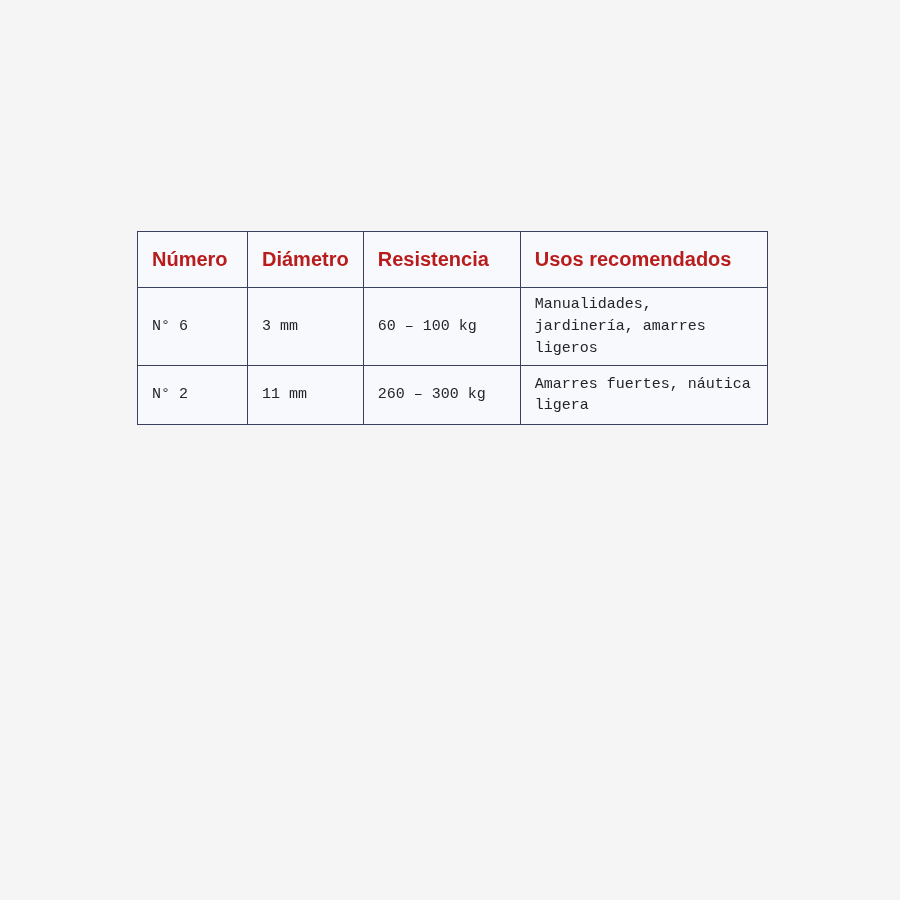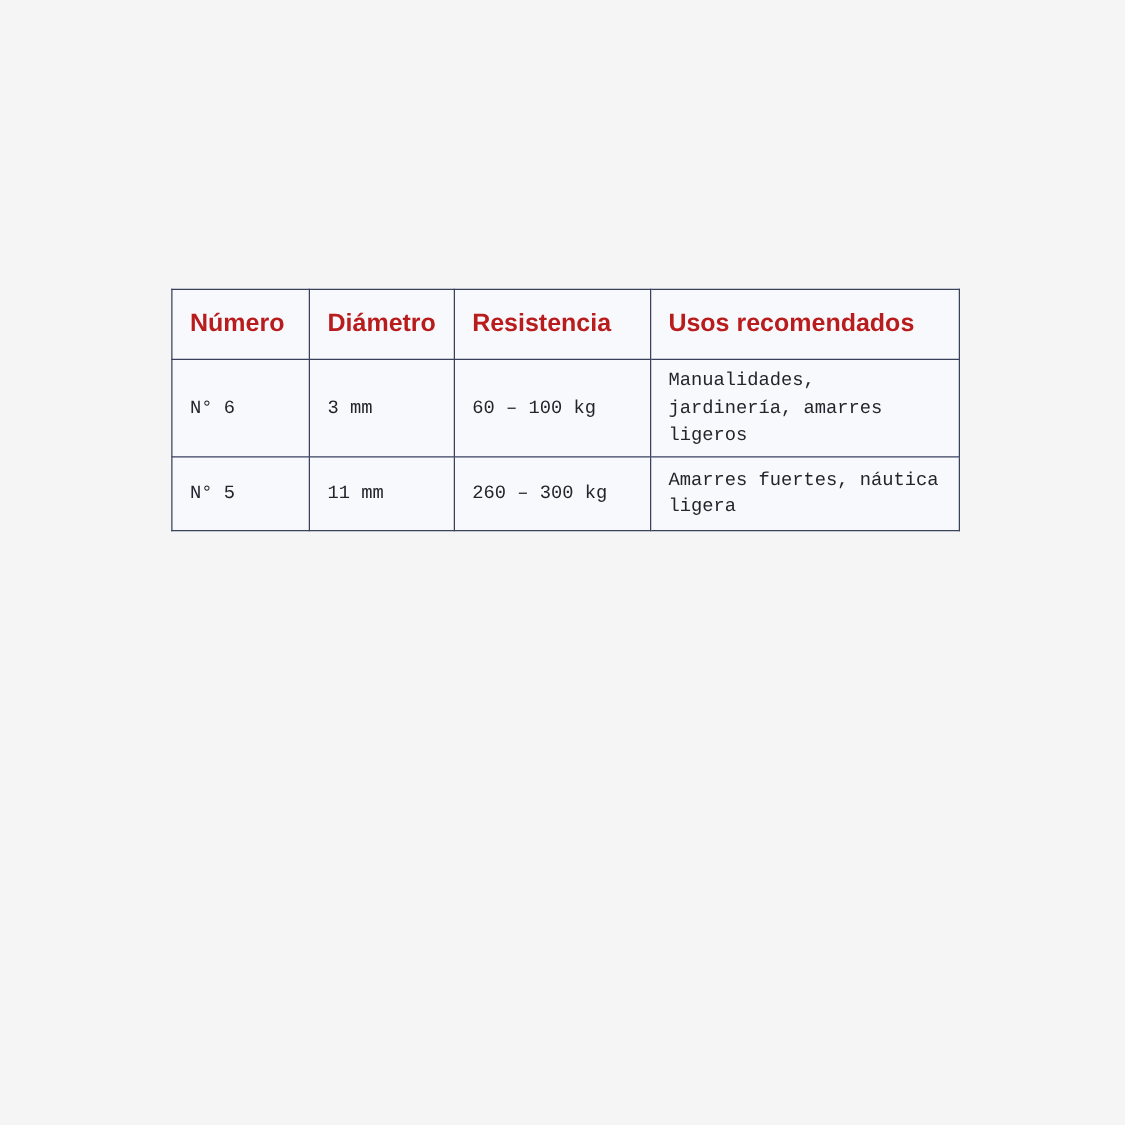--- a/index.html
+++ b/index.html
@@ -67,19 +67,19 @@
     </tr>
   </thead>
   <tbody>
     <tr>
       <td>N° 6</td>
       <td>3 mm</td>
       <td>60 – 100 kg</td>
       <td>Manualidades, jardinería, amarres ligeros</td>
     </tr>
     <tr>
-      <td>N° 5</td>
+      <td>N° 2</td>
       <td>11 mm</td>
       <td>260 – 300 kg</td>
       <td>Amarres fuertes, náutica ligera</td>
     </tr>
   </tbody>
 </table>
 
 </body></html>

